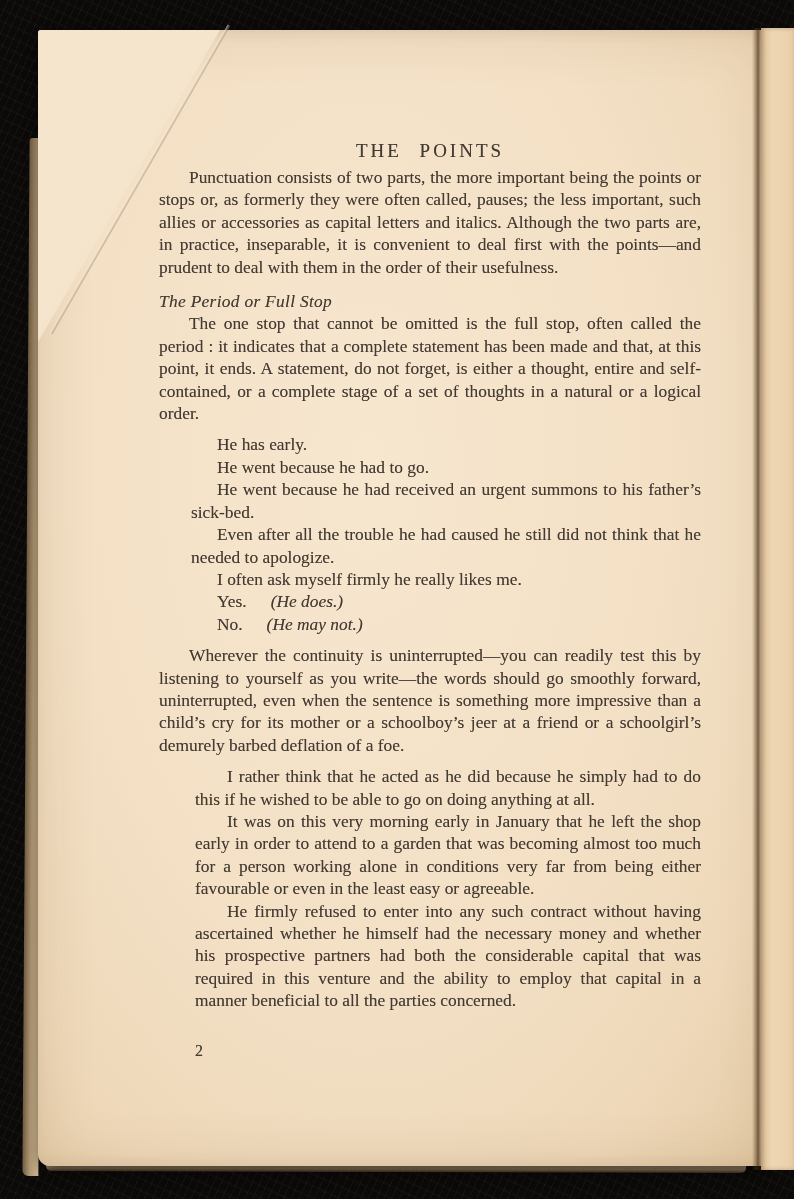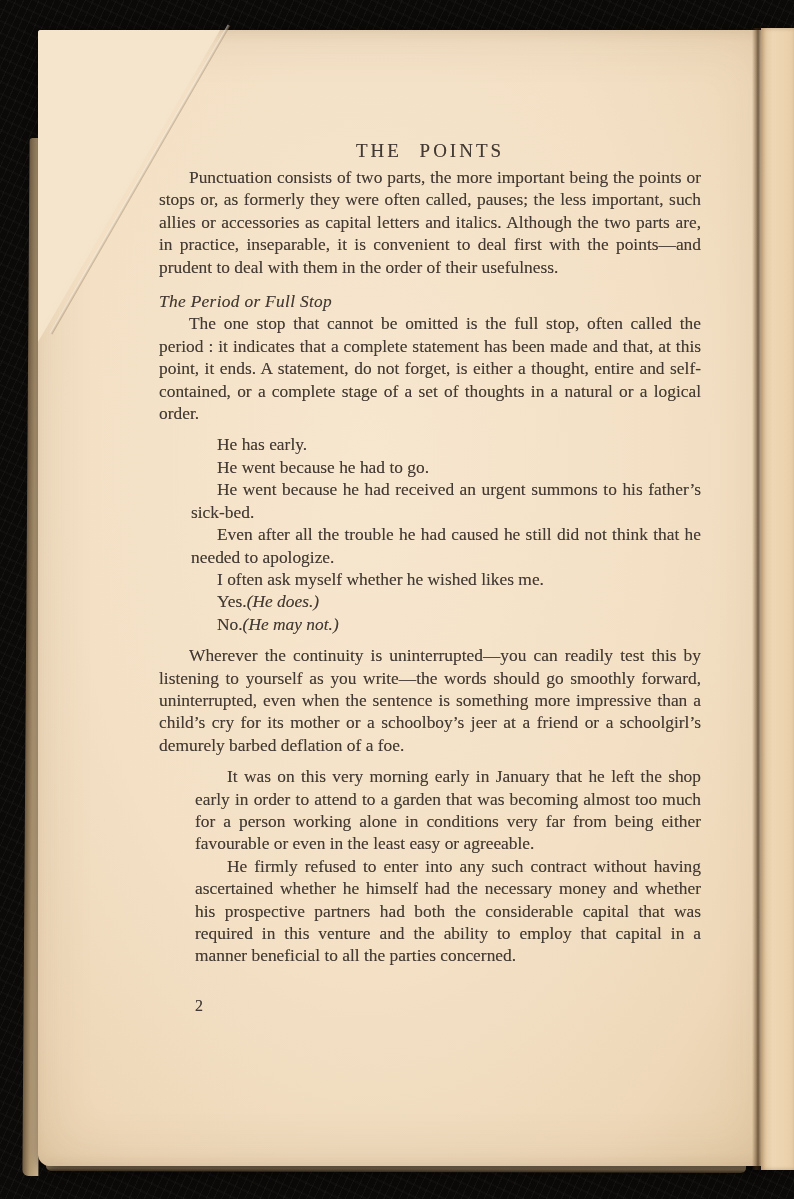--- a/index.html
+++ b/index.html
@@ -110,21 +110,21 @@
     font-size: 17.4px;
     font-weight: normal;
     font-style: italic;
     margin-top: 12px;
     letter-spacing: 0.3px;
   }
 
   .examples { margin: 9px 0 9px 32px; width: 510px; }
   .examples p.ex { text-align: justify; text-indent: 26px; }
   .ex .it { font-style: italic; }
-  .ex .it:not(:empty) { margin-left: 0; }
+  .ex .it:not(:empty) { margin-left: 24px; }
 
   .block2 { margin: 9px 0 0 36px; width: 506px; }
   .block2 p.bp { text-align: justify; text-indent: 32px; }
 
   .page-number {
     margin-top: 28px;
     margin-left: 36px;
     font-size: 16px;
   }
 </style>
@@ -148,28 +148,29 @@
 
       <h2 class="section">The Period or Full Stop</h2>
 
       <p class="body">The one stop that cannot be omitted is the full stop, often called the period : it indicates that a complete statement has been made and that, at this point, it ends.  A statement, do not forget, is either a thought, entire and self-contained, or a complete stage of a set of thoughts in a natural or a logical order.</p>
 
       <div class="examples">
         <p class="ex"><span>He has early.</span><span class="it"></span></p>
         <p class="ex"><span>He went because he had to go.</span><span class="it"></span></p>
         <p class="ex"><span>He went because he had received an urgent summons to his father’s sick-bed.</span><span class="it"></span></p>
         <p class="ex"><span>Even after all the trouble he had caused he still did not think that he needed to apologize.</span><span class="it"></span></p>
-        <p class="ex"><span>I often ask myself whether he wished likes me.</span><span class="it"></span></p>
+        <p class="ex"><span>I often ask myself firmly he really likes me.</span><span class="it"></span></p>
         <p class="ex"><span>Yes.</span><span class="it">(He does.)</span></p>
         <p class="ex"><span>No.</span><span class="it">(He may not.)</span></p>
       </div>
 
       <p class="body">Wherever the continuity is uninterrupted—you can readily test this by listening to yourself as you write—the words should go smoothly forward, uninterrupted, even when the sentence is something more impressive than a child’s cry for its mother or a schoolboy’s jeer at a friend or a schoolgirl’s demurely barbed deflation of a foe.</p>
 
       <div class="block2">
+        <p class="bp">I rather think that he acted as he did because he simply had to do this if he wished to be able to go on doing anything at all.</p>
         <p class="bp">It was on this very morning early in January that he left the shop early in order to attend to a garden that was becoming almost too much for a person working alone in conditions very far from being either favourable or even in the least easy or agreeable.</p>
         <p class="bp">He firmly refused to enter into any such contract without having ascertained whether he himself had the necessary money and whether his prospective partners had both the considerable capital that was required in this venture and the ability to employ that capital in a manner beneficial to all the parties concerned.</p>
       </div>
 
       <div class="page-number">2</div>
 
     </div>
   </div>
 
   <div class="gutter"></div>

